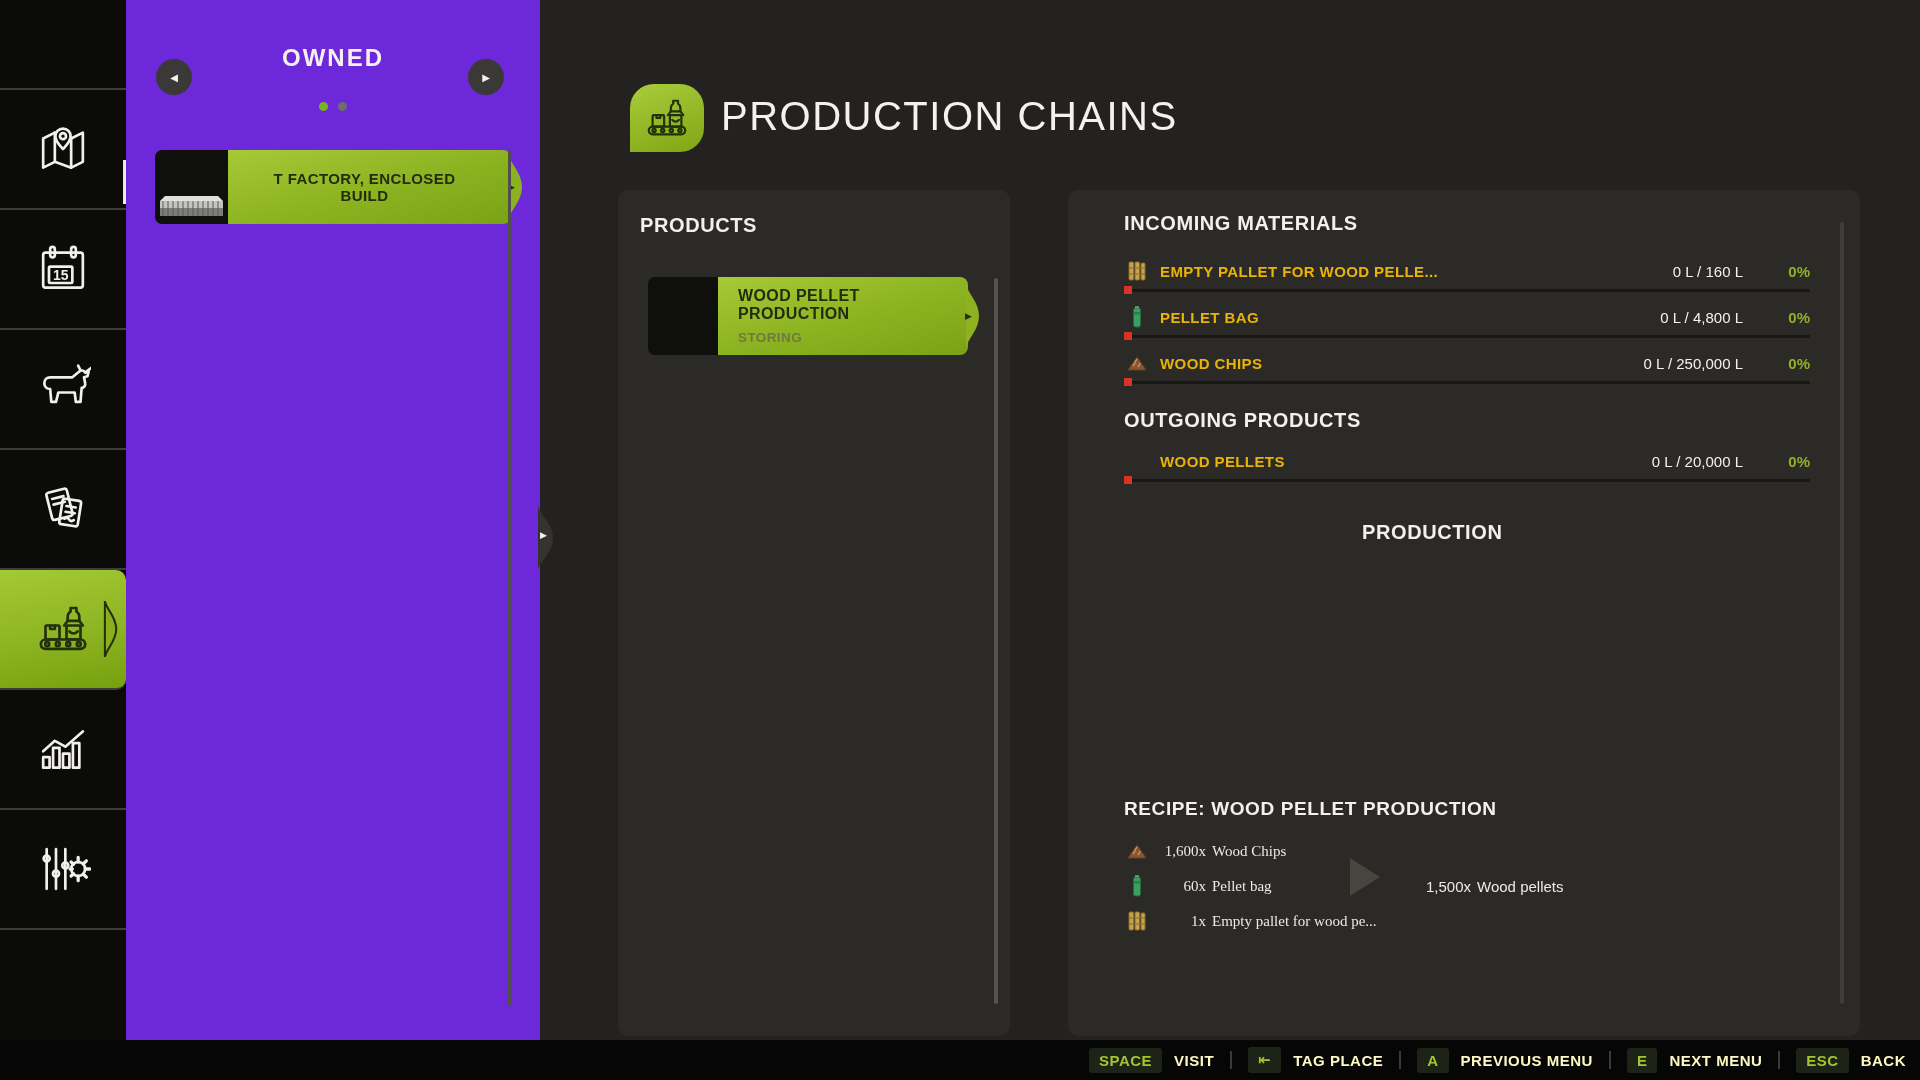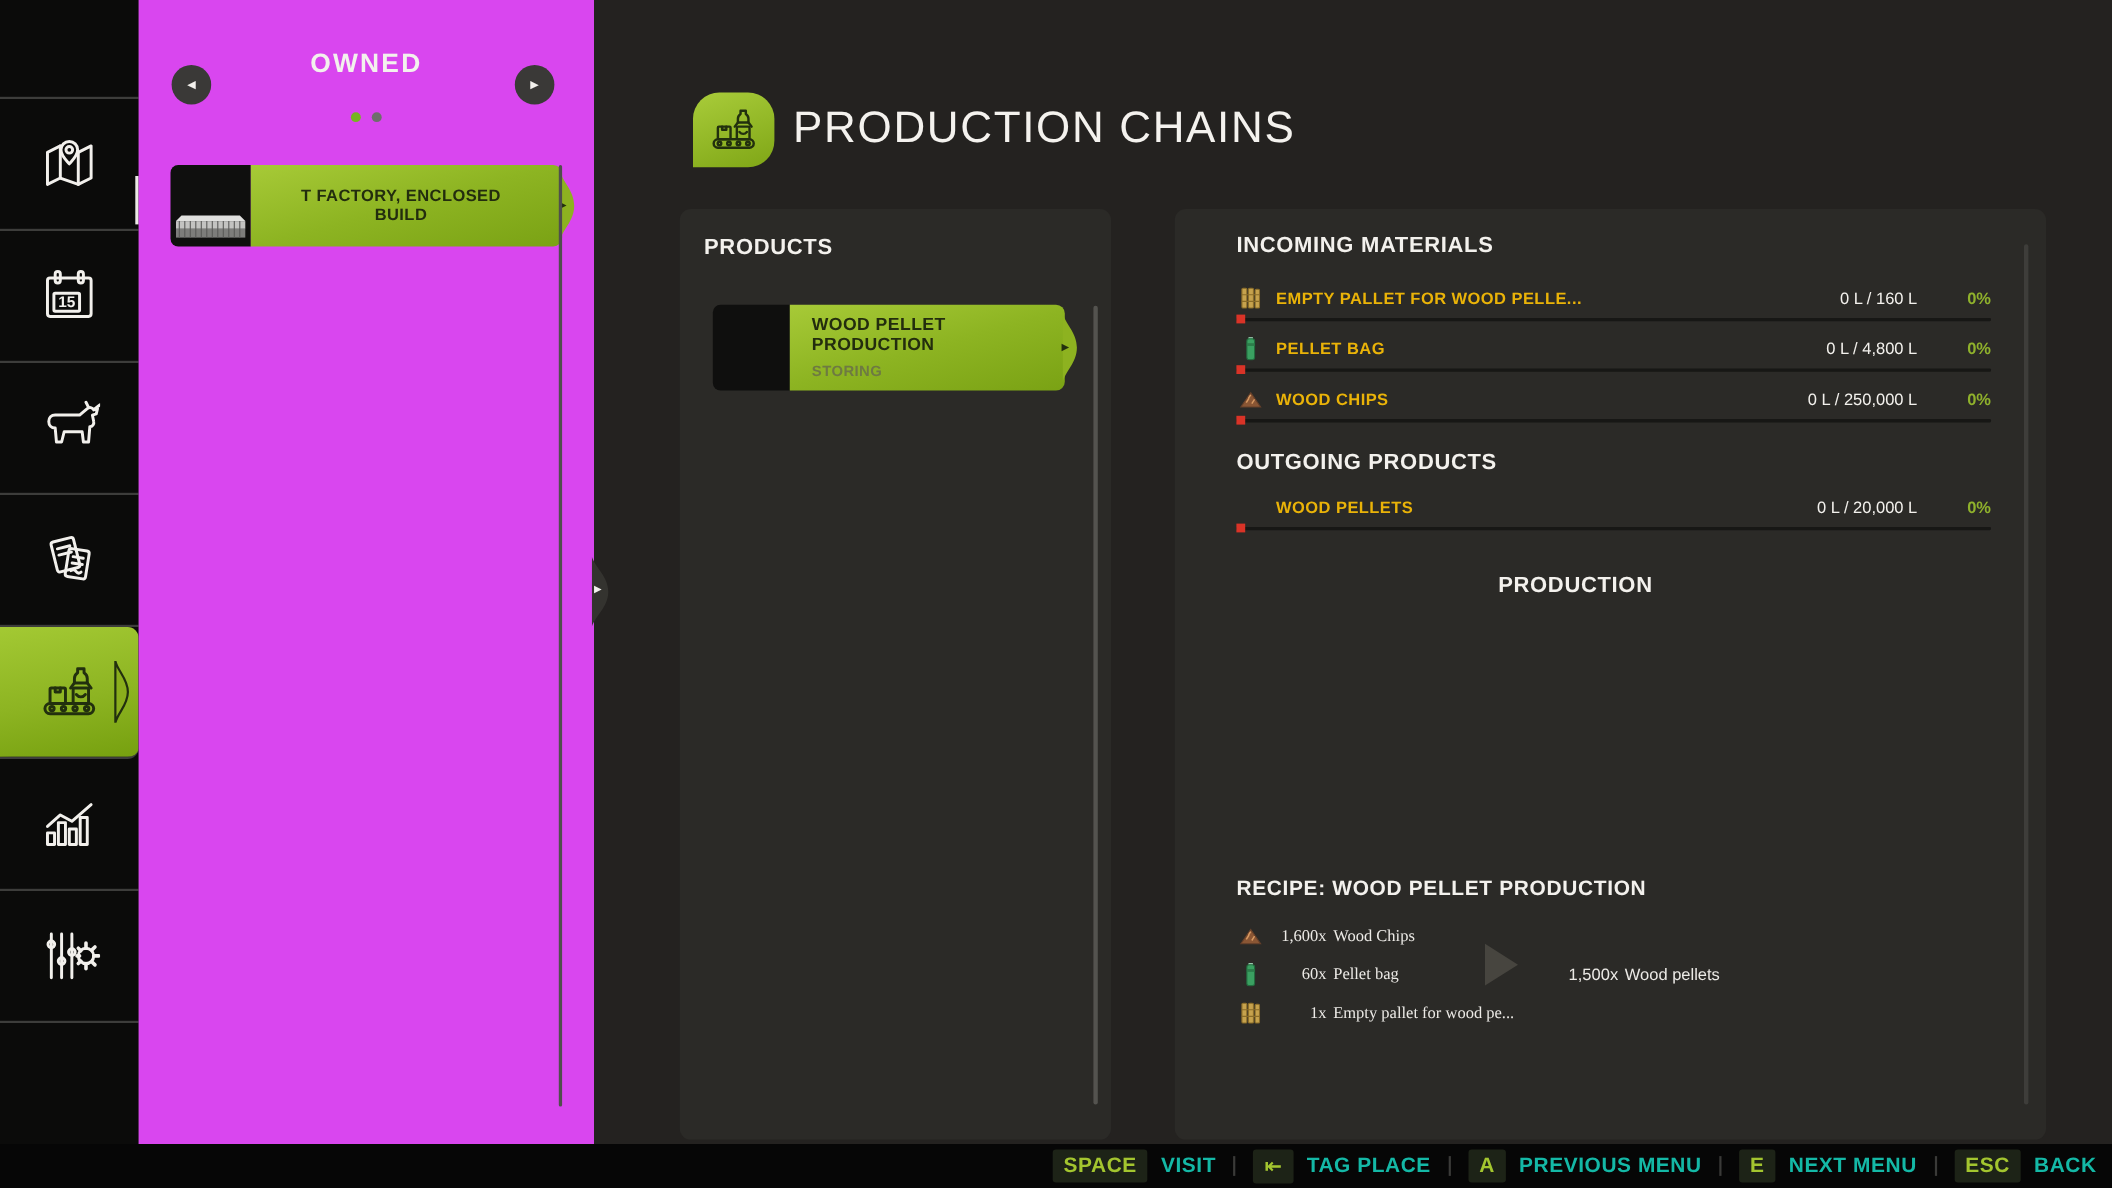--- a/index.html
+++ b/index.html
@@ -13,21 +13,21 @@
   .sidebar{position:absolute;left:0;top:0;width:126px;height:1040px;background:#0b0b0a;}
   .sb-spacer{height:88px;border-bottom:2px solid #3d3d3b;}
   .sb-item{height:118px;border-bottom:2px solid #3d3d3b;display:flex;align-items:center;justify-content:center;position:relative;}
   .sb-item svg{width:56px;height:56px;stroke:#f2f0ec;fill:none;stroke-width:2.3;stroke-linejoin:round;stroke-linecap:round;}
   .sb-item.active{background:linear-gradient(170deg,#a3c933 0%,#8db422 55%,#76a00f 100%);border-radius:0 10px 10px 0;}
   .sb-item.active svg{stroke:#22300e;}
   .sb-bump{position:absolute;right:-13px;top:50%;transform:translateY(-50%);width:14px;height:64px;}
   .sb-arrow{position:absolute;right:-9px;top:50%;transform:translateY(-50%);font-size:9px;color:#1f2a0c;}
   .sb-indicator{position:absolute;left:123px;top:160px;width:3px;height:44px;background:#eceae6;}
   
-  .owned{position:absolute;left:126px;top:0;width:414px;height:1040px;background:#d946ef;}
+  .owned{position:absolute;left:126px;top:0;width:414px;height:1040px;background:#6d28d9;}
   .owned-head{position:absolute;left:0;top:44px;width:100%;text-align:center;}
   .owned-title{font-size:24px;font-weight:bold;letter-spacing:2px;color:#f3f1ed;}
   .pg-btn{position:absolute;top:59px;width:36px;height:36px;border-radius:50%;background:#3a3937;color:#f3f1ed;
           display:flex;align-items:center;justify-content:center;font-size:10px;}
   .pg-left{left:30px;} .pg-right{left:342px;}
   .dots{position:absolute;top:102px;left:0;width:100%;display:flex;justify-content:center;gap:10px;}
   .dot{width:9px;height:9px;border-radius:50%;}
   .dot.on{background:#76b421;} .dot.off{background:#6e6e6c;}
   
   .card{position:absolute;display:flex;}
@@ -85,23 +85,23 @@
   .rec-icon{width:26px;display:flex;align-items:center;justify-content:center;flex:none;}
   .rec-qty{width:56px;text-align:right;font-size:15px;color:#eceae6;margin-right:6px;}
   .rec-name{font-size:15px;color:#eceae6;}
   .rec-arrow{position:absolute;left:282px;top:668px;width:0;height:0;
      border-top:19px solid transparent;border-bottom:19px solid transparent;border-left:30px solid #47453f;}
   .rec-out{position:absolute;left:358px;top:681px;height:30px;display:flex;align-items:center;}
   
   .bottombar{position:absolute;left:0;top:1040px;width:1920px;height:40px;background:#060606;
      display:flex;align-items:center;justify-content:flex-end;padding-right:14px;box-sizing:border-box;}
   .bb-group{display:flex;align-items:center;}
-  .bb-key{background:#1d2317;color:#a3c52f;font-size:19px;font-weight:bold;letter-spacing:.5px;
+  .bb-key{background:#1d2317;color:#a3c52f;font-size:15px;font-weight:bold;letter-spacing:.5px;
      padding:4px 10px;border-radius:3px;margin-right:12px;}
-  .bb-label{font-size:19px;font-weight:bold;letter-spacing:.5px;color:#14b8a6;}
+  .bb-label{font-size:15px;font-weight:bold;letter-spacing:.5px;color:#fef9c3;}
   .bb-div{width:2px;height:18px;background:#3a3a38;margin:0 16px;}
   
   .thumb-art{position:absolute;left:0;bottom:6px;width:73px;height:26px;}
 </style>
 </head>
 <body>
 
 <aside class="sidebar">
   <div class="sb-spacer"></div>
 

